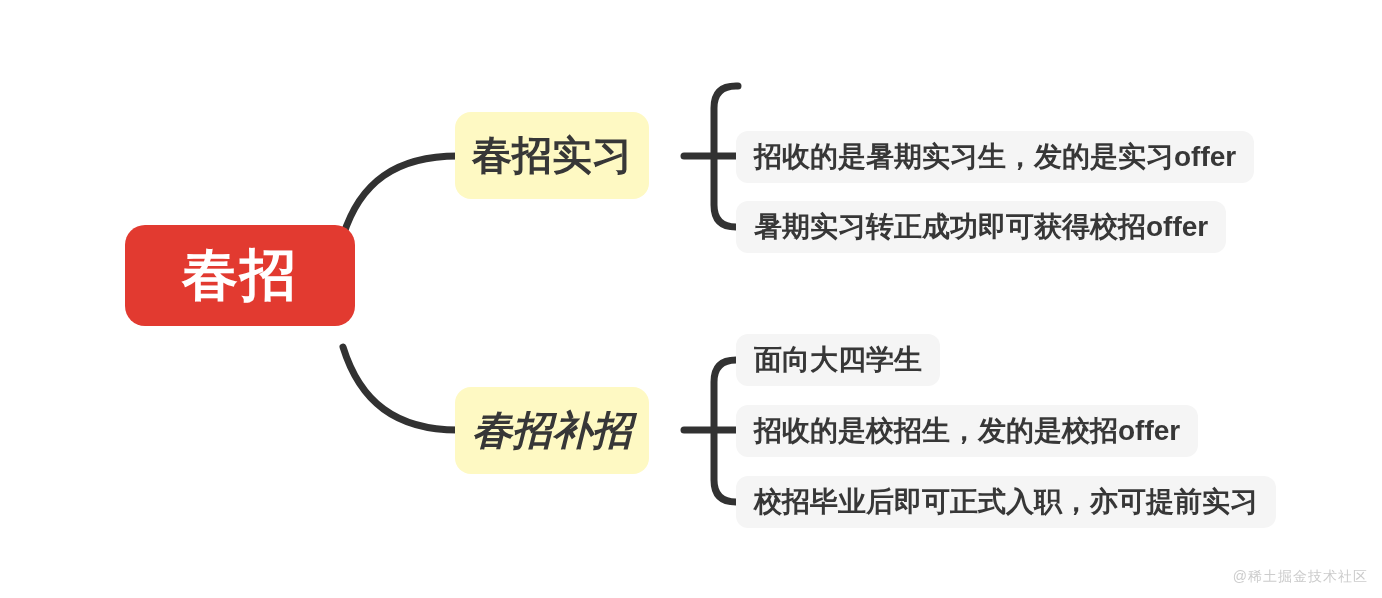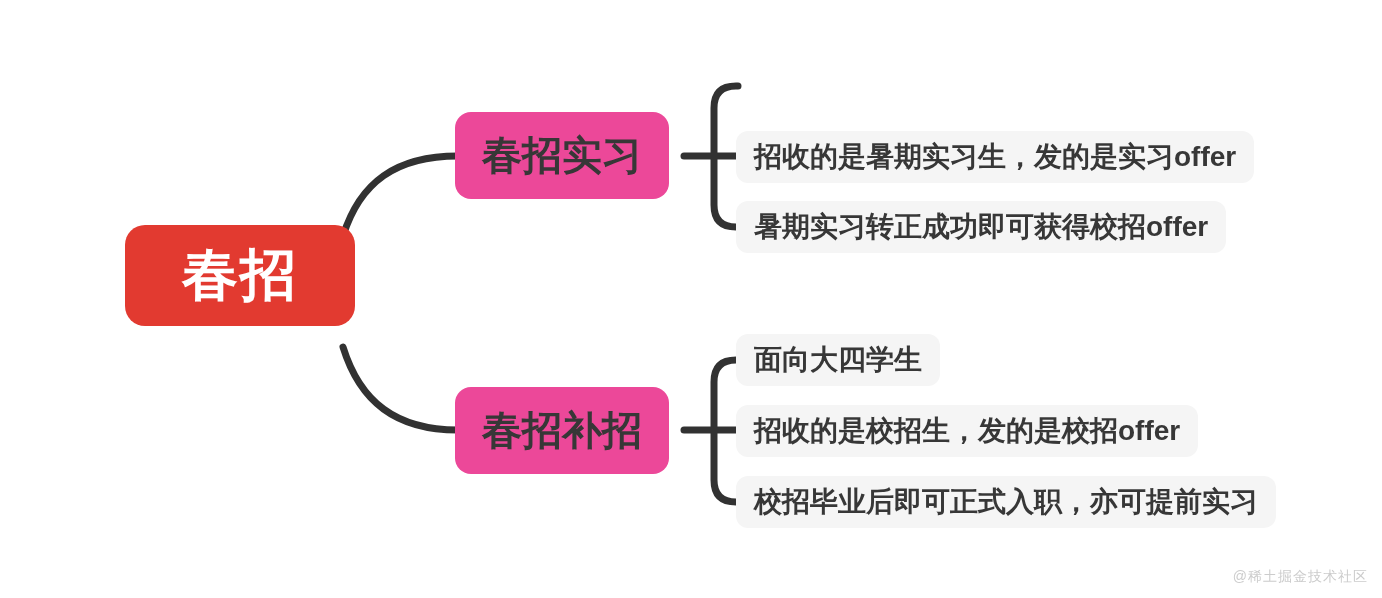--- a/index.html
+++ b/index.html
@@ -36,29 +36,29 @@
     width: 230px; height: 101px;
     background: #e23a30;
     border-radius: 20px;
     color: #ffffff;
     font-size: 56px;
     font-weight: 700;
     letter-spacing: 2px;
   }
   .branch {
     left: 455px;
-    width: 214px; height: 87px;
-    background: #ec4899;
+    width: 194px; height: 87px;
+    background: #fef9c3;
     border-radius: 16px;
     color: #373737;
     font-size: 40px;
     font-weight: 700;
   }
   .branch.b1 { top: 112px; }
-  .branch.b2 { top: 387px; }
+  .branch.b2 { top: 387px; font-style: italic; }
   .leaf {
     position: absolute;
     left: 736px;
     height: 52px;
     display: flex;
     align-items: center;
     padding: 0 18px;
     box-sizing: border-box;
     background: #f5f5f5;
     border-radius: 12px;

